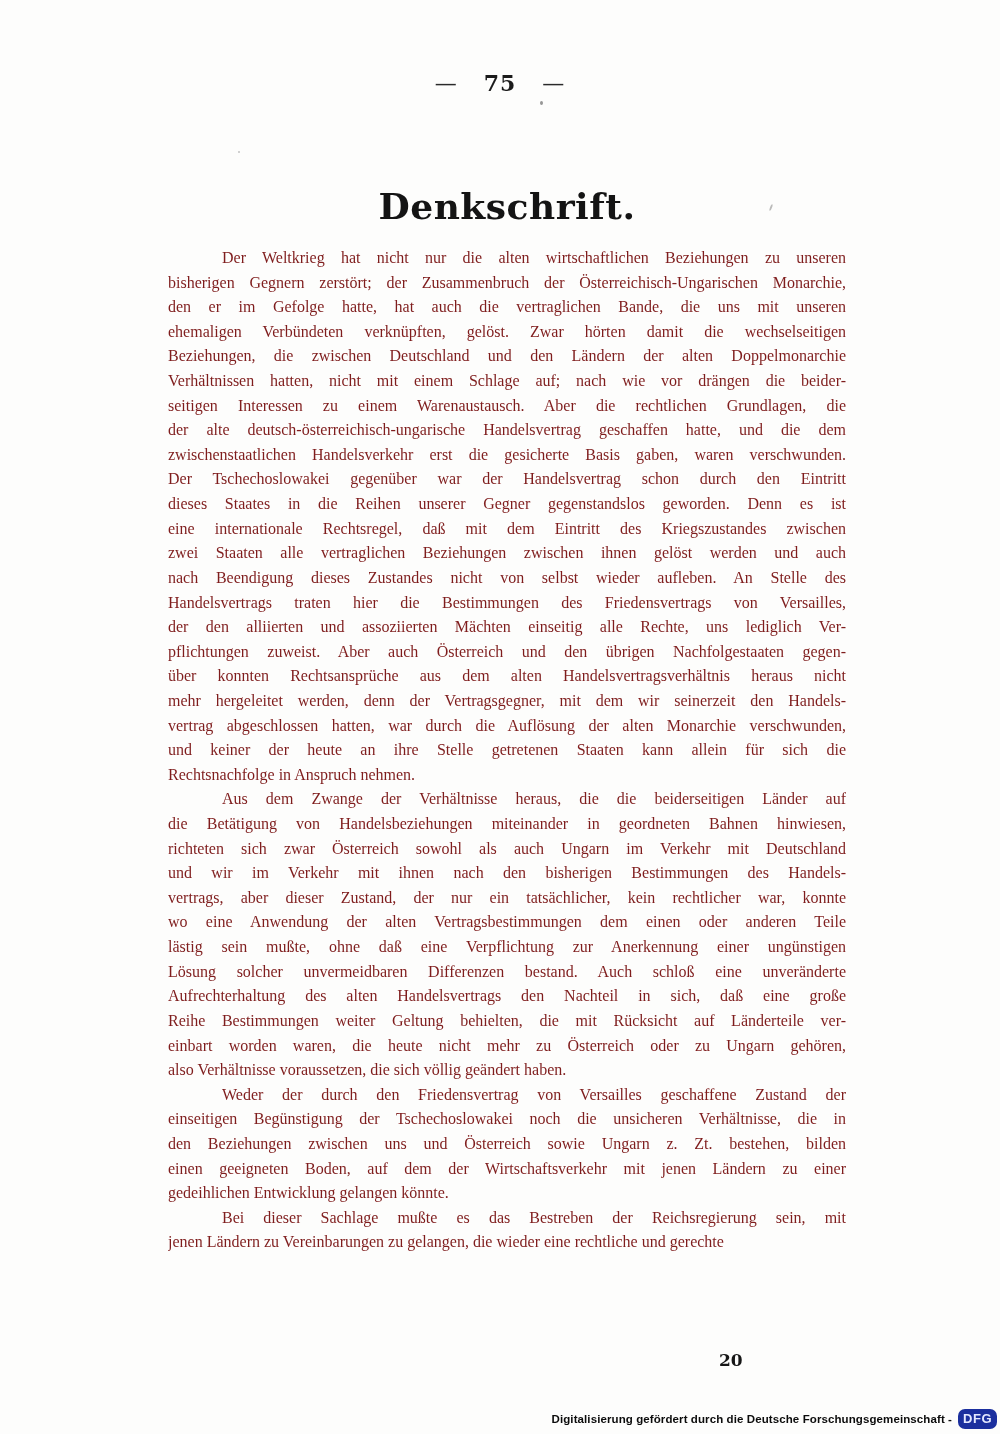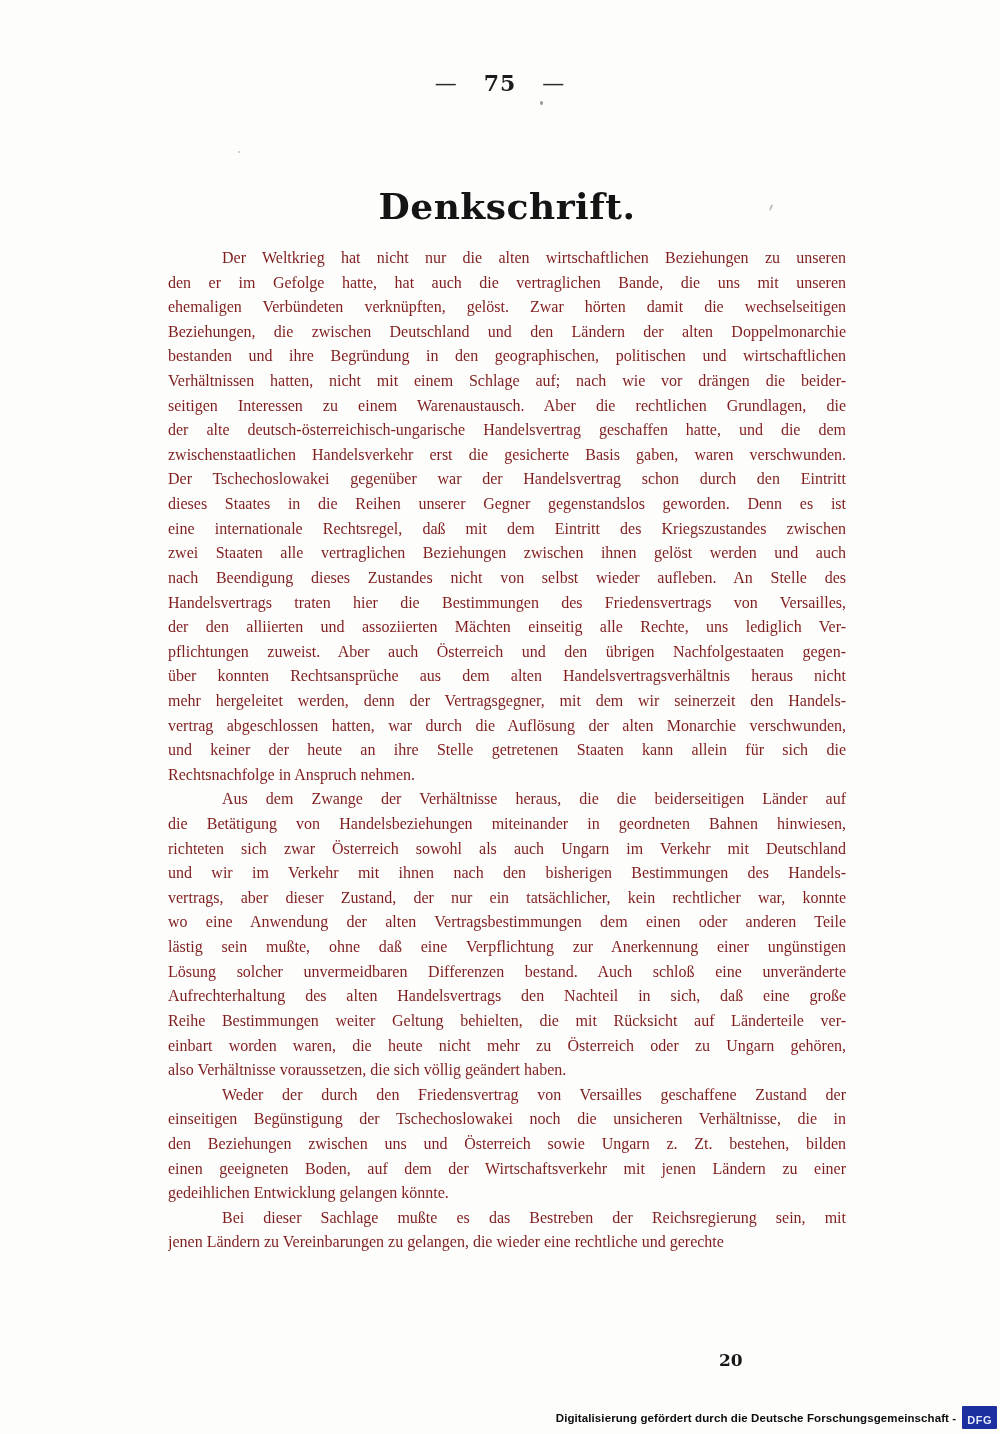--- a/index.html
+++ b/index.html
@@ -78,27 +78,27 @@
     font-family: "Liberation Sans", sans-serif;
   }
   .footer-text {
     font-size: 11.5px;
     font-weight: bold;
     color: #0c0c0c;
     letter-spacing: 0.1px;
   }
   .dfg-logo {
     display: inline-block;
-    padding: 8px 5px 3px 5px;
+    padding: 2px 5px 3px 5px;
     background: #1b2f9e;
     color: #e4e9ff;
-    font-size: 11px;
+    font-size: 13px;
     font-weight: bold;
     letter-spacing: 0.5px;
-    border-radius: 1px;
+    border-radius: 7px;
   }
   .speck {
     position: absolute;
     background: #6b6b6b;
     border-radius: 50%;
     opacity: 0.7;
   }
   .speck.s1 { left: 540px; top: 101px; width: 3px; height: 4px; }
   .speck.s2 { left: 770px; top: 204px; width: 2px; height: 7px; transform: rotate(20deg); opacity: 0.45; }
   .speck.s3 { left: 238px; top: 151px; width: 2px; height: 2px; opacity: 0.4; }
@@ -111,24 +111,24 @@
   <div class="page-number-row">
     <span class="dash">—</span>
     <span class="num">75</span>
     <span class="dash">—</span>
   </div>
 
   <h1 class="doc-title">Denkschrift.</h1>
 
   <div class="body-text">
       <div class="line first">Der Weltkrieg hat nicht nur die alten wirtschaftlichen Beziehungen zu unseren</div>
+      <div class="line">bisherigen Gegnern zerstört; der Zusammenbruch der Österreichisch-Ungarischen Monarchie,</div>
       <div class="line">den er im Gefolge hatte, hat auch die vertraglichen Bande, die uns mit unseren</div>
       <div class="line">ehemaligen Verbündeten verknüpften, gelöst. Zwar hörten damit die wechselseitigen</div>
       <div class="line">Beziehungen, die zwischen Deutschland und den Ländern der alten Doppelmonarchie</div>
-      <div class="line">bestanden und ihre Begründung in den geographischen, politischen und wirtschaftlichen</div>
       <div class="line">Verhältnissen hatten, nicht mit einem Schlage auf; nach wie vor drängen die beider-</div>
       <div class="line">seitigen Interessen zu einem Warenaustausch. Aber die rechtlichen Grundlagen, die</div>
       <div class="line">der alte deutsch-österreichisch-ungarische Handelsvertrag geschaffen hatte, und die dem</div>
       <div class="line">zwischenstaatlichen Handelsverkehr erst die gesicherte Basis gaben, waren verschwunden.</div>
       <div class="line">Der Tschechoslowakei gegenüber war der Handelsvertrag schon durch den Eintritt</div>
       <div class="line">dieses Staates in die Reihen unserer Gegner gegenstandslos geworden. Denn es ist</div>
       <div class="line">eine internationale Rechtsregel, daß mit dem Eintritt des Kriegszustandes zwischen</div>
       <div class="line">zwei Staaten alle vertraglichen Beziehungen zwischen ihnen gelöst werden und auch</div>
       <div class="line">nach Beendigung dieses Zustandes nicht von selbst wieder aufleben. An Stelle des</div>
       <div class="line">Handelsvertrags traten hier die Bestimmungen des Friedensvertrags von Versailles,</div>

